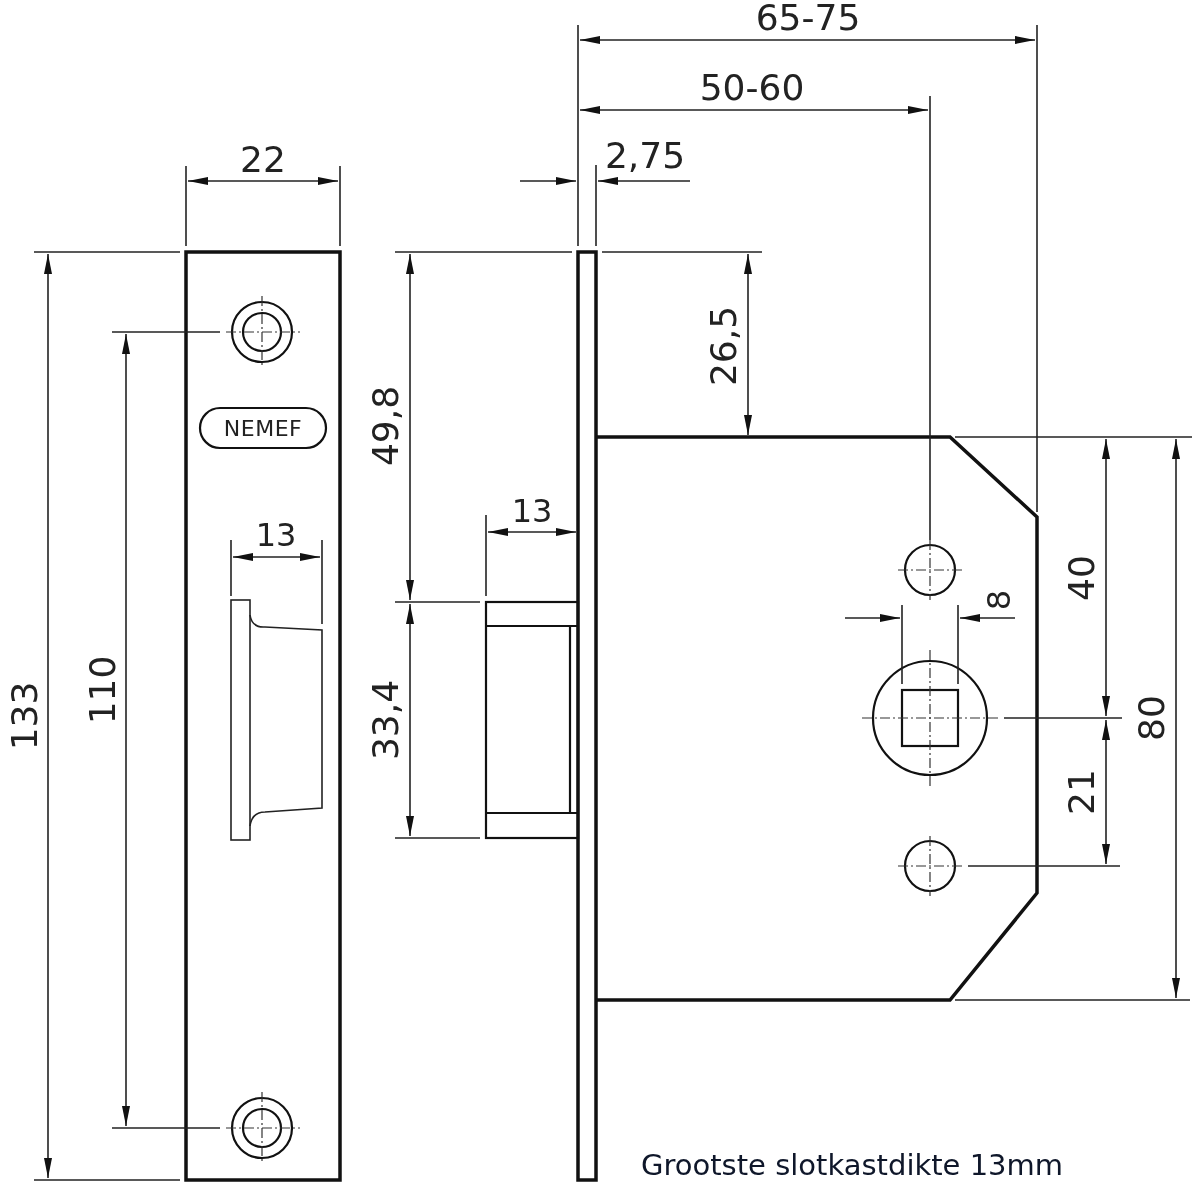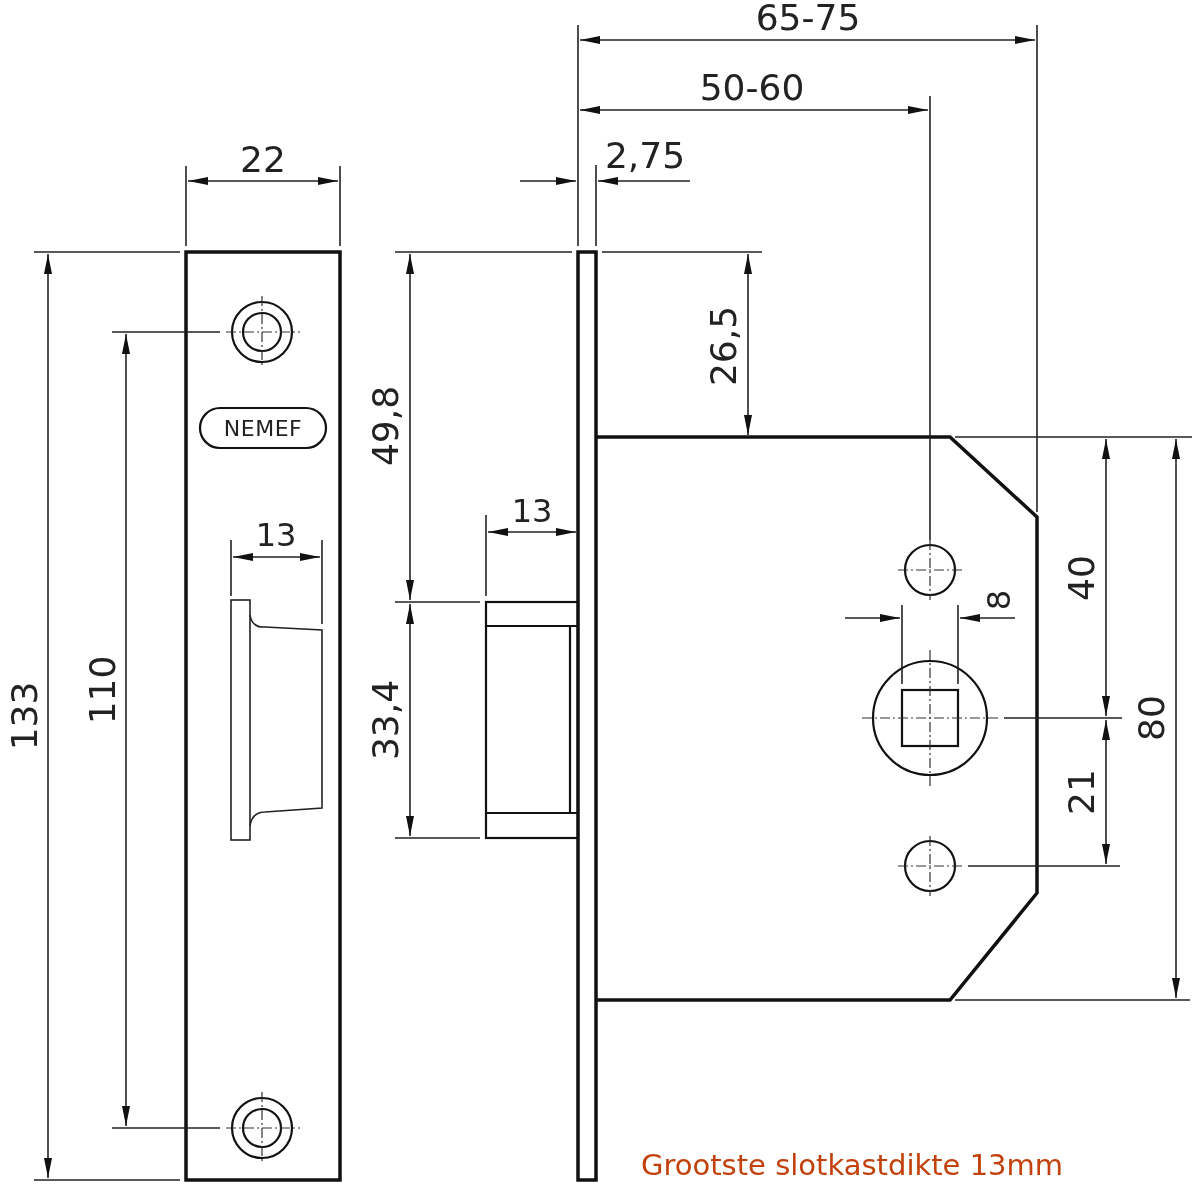--- a/index.html
+++ b/index.html
@@ -4,21 +4,21 @@
 <style>
   html, body { margin: 0; padding: 0; background: #ffffff; }
   body { width: 1200px; height: 1200px; position: relative; overflow: hidden; font-family: "DejaVu Sans", sans-serif; }
   svg { position: absolute; left: 0; top: 0; }
   .thick { stroke: #111; stroke-width: 3.5; fill: none; }
   .med { stroke: #111; stroke-width: 2.2; fill: none; }
   .thin { stroke: #222; stroke-width: 1.6; fill: none; }
   .center { stroke: #333; stroke-width: 1.2; fill: none; stroke-dasharray: 10 3 2 3; }
   .dimtxt { font-family: "DejaVu Sans", sans-serif; font-size: 36px; fill: #222; }
   .logo { font-family: "DejaVu Sans", sans-serif; font-size: 22px; fill: #222; letter-spacing: 0.5px; }
-  .caption { position: absolute; left: 641px; top: 1148px; font-family: "DejaVu Sans", sans-serif; font-size: 29px; color: #c2410c; white-space: nowrap; }
+  .caption { position: absolute; left: 641px; top: 1148px; font-family: "DejaVu Sans", sans-serif; font-size: 29px; color: #0f172a; white-space: nowrap; }
 </style>
 </head>
 <body>
 
 <svg width="1200" height="1200" viewBox="0 0 1200 1200">
   <defs>
     <marker id="arr" viewBox="0 0 20 8" refX="20" refY="4" markerWidth="20" markerHeight="8" markerUnits="userSpaceOnUse" orient="auto-start-reverse">
       <path d="M0,0 L20,4 L0,8 z" fill="#111"></path>
     </marker>
   </defs>

